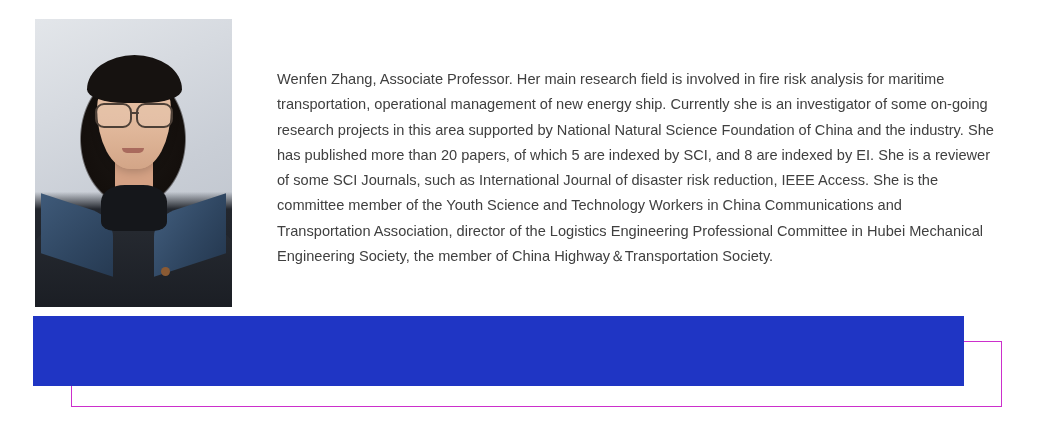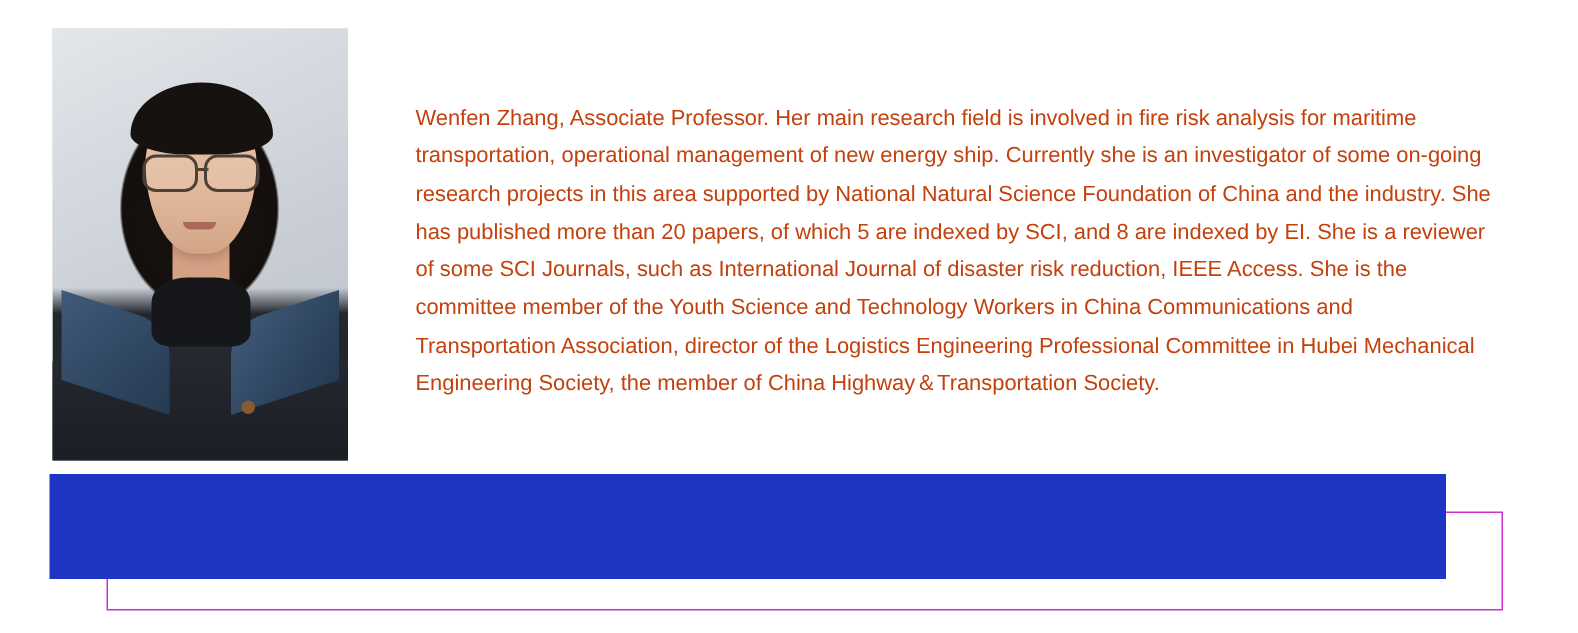--- a/index.html
+++ b/index.html
@@ -143,21 +143,21 @@
   }
 
   
   .bio {
     position: absolute;
     left: 277px;
     top: 67px;
     width: 722px;
     font-size: 14.6px;
     line-height: 25.3px;
-    color: #c2410c;
+    color: #404040;
     text-align: left;
   }
 
   
   .banner-outline {
     position: absolute;
     left: 71px;
     top: 341px;
     width: 931px;
     height: 66px;

